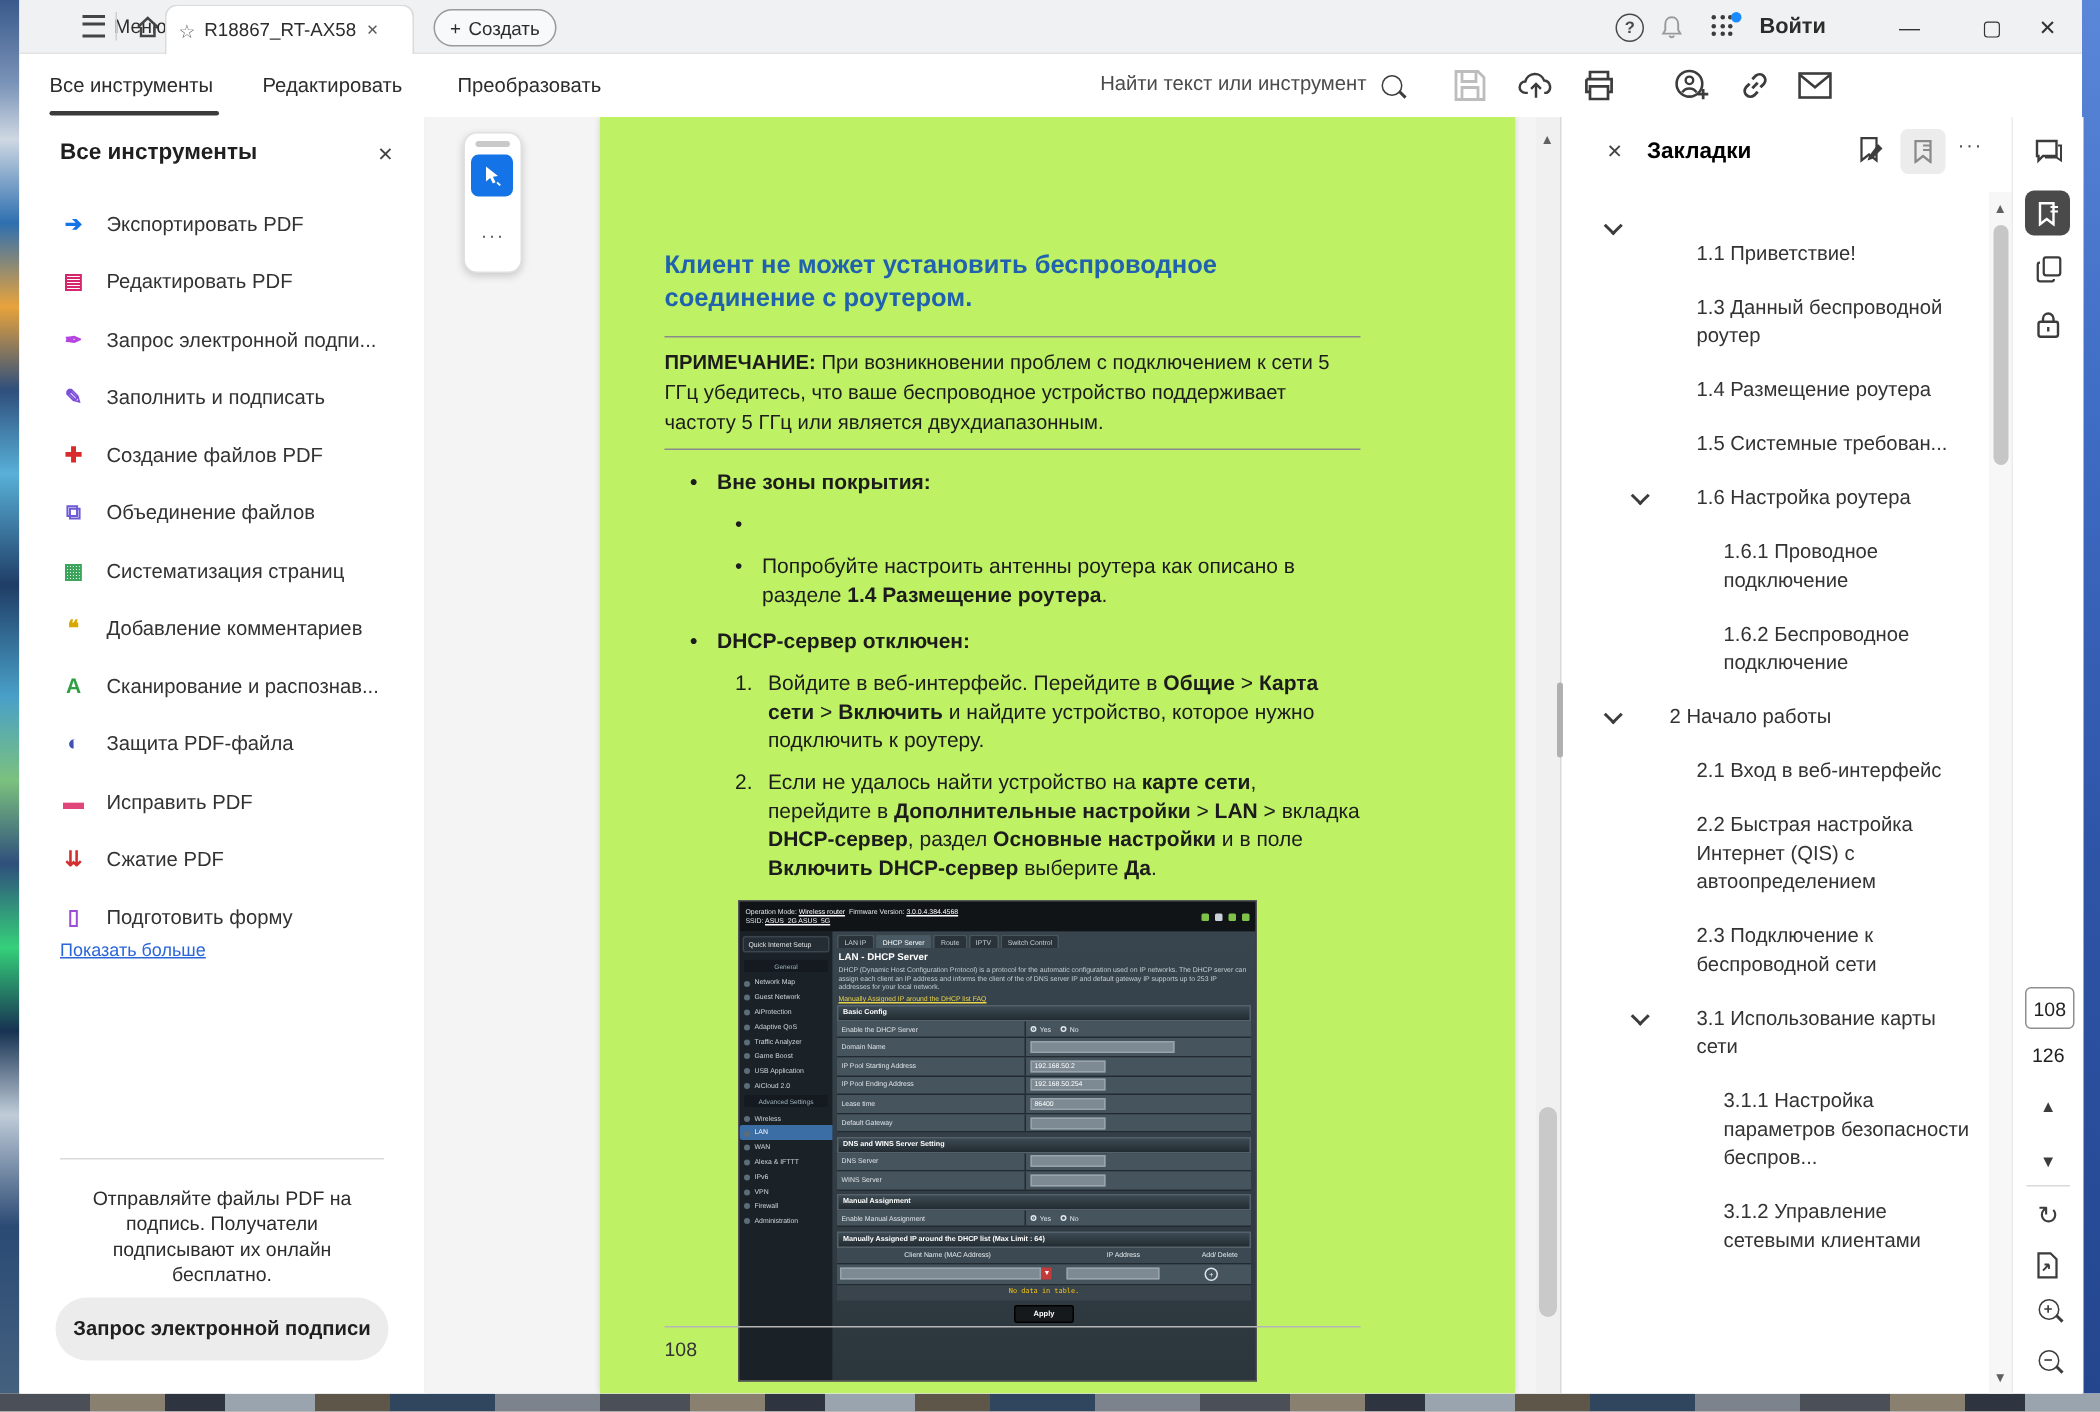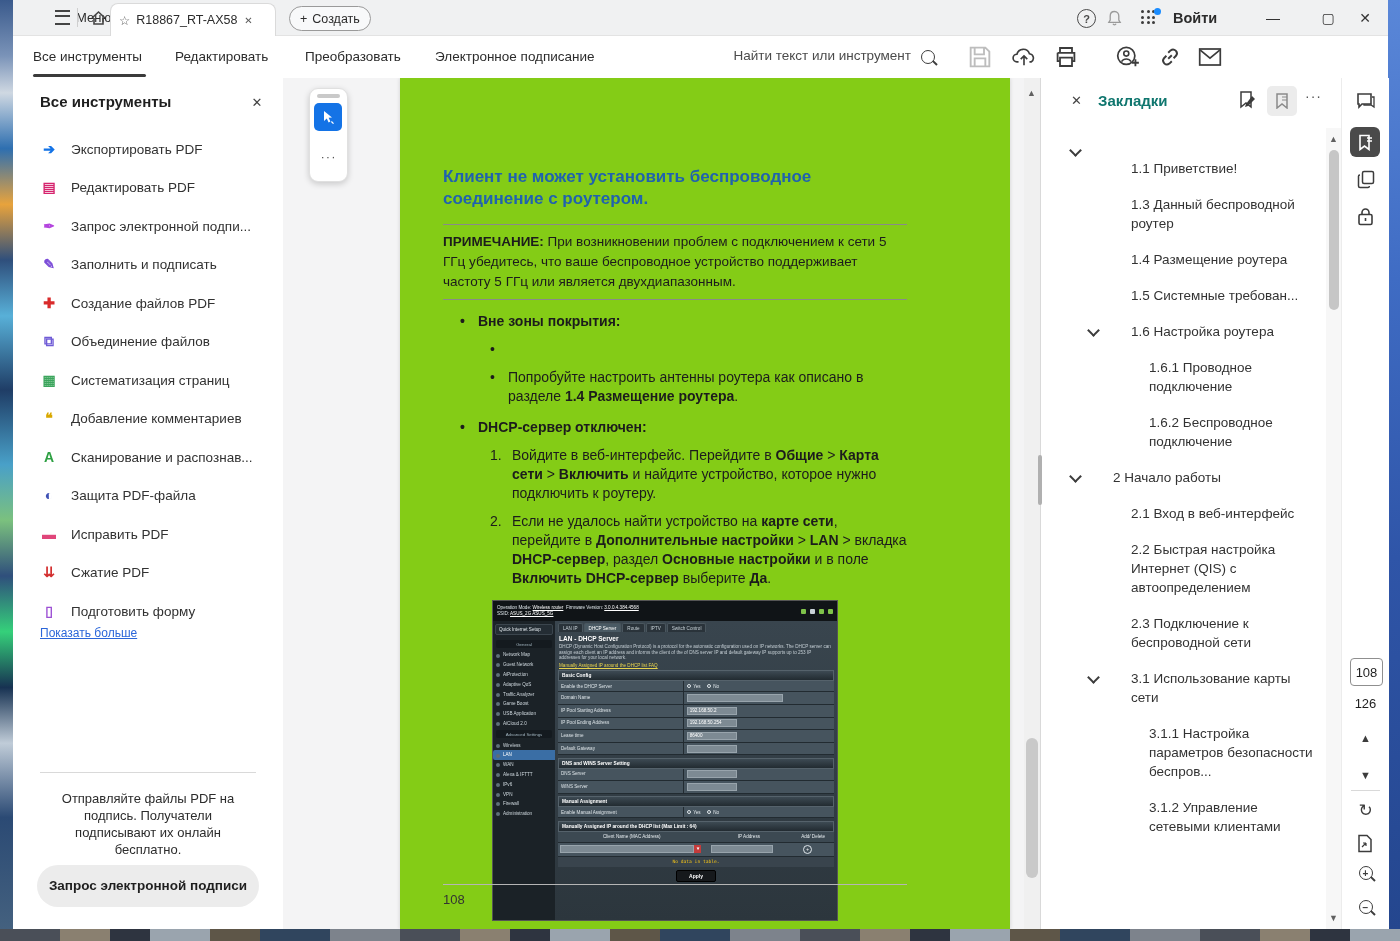--- a/index.html
+++ b/index.html
@@ -57,21 +57,21 @@
   #promo-btn{position:absolute;left:24px;top:787px;width:222px;height:42px;background:#ececec;border-radius:21px;
     display:flex;align-items:center;justify-content:center;text-align:center;font-size:13.5px;font-weight:bold;line-height:16px;color:#1f1f1f;}
   
   #docarea{left:270px;top:78px;width:757px;height:851px;background:#f4f4f5;overflow:hidden;}
   #float-tb{position:absolute;left:26px;top:10px;width:37px;height:92px;background:#fff;border:1px solid #e0e0e0;
     border-radius:9px;box-shadow:0 2px 6px rgba(0,0,0,.18);}
   #float-handle{position:absolute;left:7px;top:5px;width:23px;height:4px;background:#c9c9c9;border-radius:2px;}
   #cursor-btn{position:absolute;left:4px;top:14px;width:28px;height:28px;background:#1473e6;border-radius:5px;
     display:flex;align-items:center;justify-content:center;}
   #float-more{position:absolute;left:0;top:60px;width:37px;text-align:center;font-size:13px;color:#555;letter-spacing:1px;}
-  #page{position:absolute;left:117px;top:0;width:610px;height:851px;background:#84cc16;box-shadow:0 0 4px rgba(0,0,0,.15);}
+  #page{position:absolute;left:117px;top:0;width:610px;height:851px;background:#bef264;box-shadow:0 0 4px rgba(0,0,0,.15);}
   #doc-scroll{position:absolute;left:741px;top:0;width:16px;height:851px;background:#f0f0f0;}
   #doc-scroll .arr{position:absolute;left:3px;top:12px;font-size:9px;color:#606060;}
   #doc-thumb{position:absolute;left:2px;top:660px;width:12px;height:140px;background:#c9c9c9;border-radius:6px;}
   
   #pgtxt{position:absolute;left:43px;top:88px;width:464px;color:#1c1c1c;}
   #pg-heading{color:#2062ae;font-size:17px;font-weight:bold;line-height:22px;margin:0 0 14px 0;}
   .hr{height:1px;background:#8a8a8a;margin:0;}
   #note{font-size:13.5px;line-height:20px;margin:7px 0;}
   .b{font-weight:bold;}
   .blt{display:flex;font-size:14px;line-height:20px;margin-top:11px;}
@@ -119,21 +119,21 @@
   #r-ip{flex:0 0 30%;display:flex;justify-content:center;}
   #r-add{flex:1;text-align:center;}
   #r-addbtn{display:inline-block;width:7px;height:7px;border:1px solid #dfe6ea;border-radius:50%;line-height:7px;text-align:center;color:#fff;}
   #r-nodata{text-align:center;color:#f5c518;padding:2.5px 0;background:#39444d;font-family:"DejaVu Sans Mono",monospace;}
   #r-applyrow{text-align:center;padding:3px 0 0 0;}
   #r-apply{display:inline-block;background:#16191c;border:1px solid #000;color:#fff;padding:2px 12px;border-radius:2px;font-weight:bold;font-size:5px;}
   
   #bmpanel{left:1027px;top:78px;width:301px;height:851px;background:#fff;border-left:1px solid #d9d9d9;}
   #bm-grip{position:absolute;left:-3px;top:377px;width:4px;height:50px;background:#b0b0b0;border-radius:2px;}
   #bm-x{position:absolute;left:30px;top:15px;font-size:13px;color:#444;}
-  #bm-title{position:absolute;left:57px;top:14px;font-size:15px;font-weight:bold;color:#0f766e;}
+  #bm-title{position:absolute;left:57px;top:14px;font-size:15px;font-weight:bold;color:#000000;}
   #bm-add{position:absolute;left:196px;top:12px;}
   #bm-cur{position:absolute;left:226px;top:8px;width:30px;height:30px;background:#ececec;border-radius:5px;
     display:flex;align-items:center;justify-content:center;}
   #bm-more{position:absolute;left:264px;top:10px;font-size:14px;color:#555;letter-spacing:1px;}
   #bm-tree{position:absolute;left:0;top:64px;width:281px;}
   .bm-row{position:relative;margin:0 8px 17px 52px;font-size:13.5px;line-height:19px;color:#333;}
   .bm-row.lv1{padding-left:20px;}
   .bm-row.lv2{padding-left:38px;}
   .bm-row.lv3{padding-left:56px;}
   .bm-row.sel{background:#f1f1f1;border-radius:3px;padding-top:5px;padding-bottom:5px;margin-bottom:12px;margin-top:-5px;}
@@ -224,23 +224,20 @@
 
     <div class="abs" id="toolbar">
       <div class="menu-tab" id="mtab0">
           <span>Все инструменты</span>
         </div>
       <div class="menu-tab" id="mtab1">
           <span>Редактировать</span>
         </div>
       <div class="menu-tab" id="mtab2">
           <span>Преобразовать</span>
-        </div>
-      <div class="menu-tab" id="mtab3">
-          <span>Электронное подписание</span>
         </div>
       <div class="abs" id="mtab-underline"></div>
 
       <div id="search-lbl">Найти текст или инструмент</div>
       <div class="tb2-ic" style="right:448px;">
         <div class="mag"></div>
       </div>
       <div class="tb-sep" style="right:430px;top:46px;"></div>
       <svg class="tb2-ic" style="right:396px;" width="18" height="18" viewBox="0 0 18 18">
         <path d="M2 2 H13 L16 5 V16 H2 Z M5 2 V7 H12 V2 M5 16 V10 H13 V16" fill="none" stroke="#bdbdbd" stroke-width="1.4"></path>

